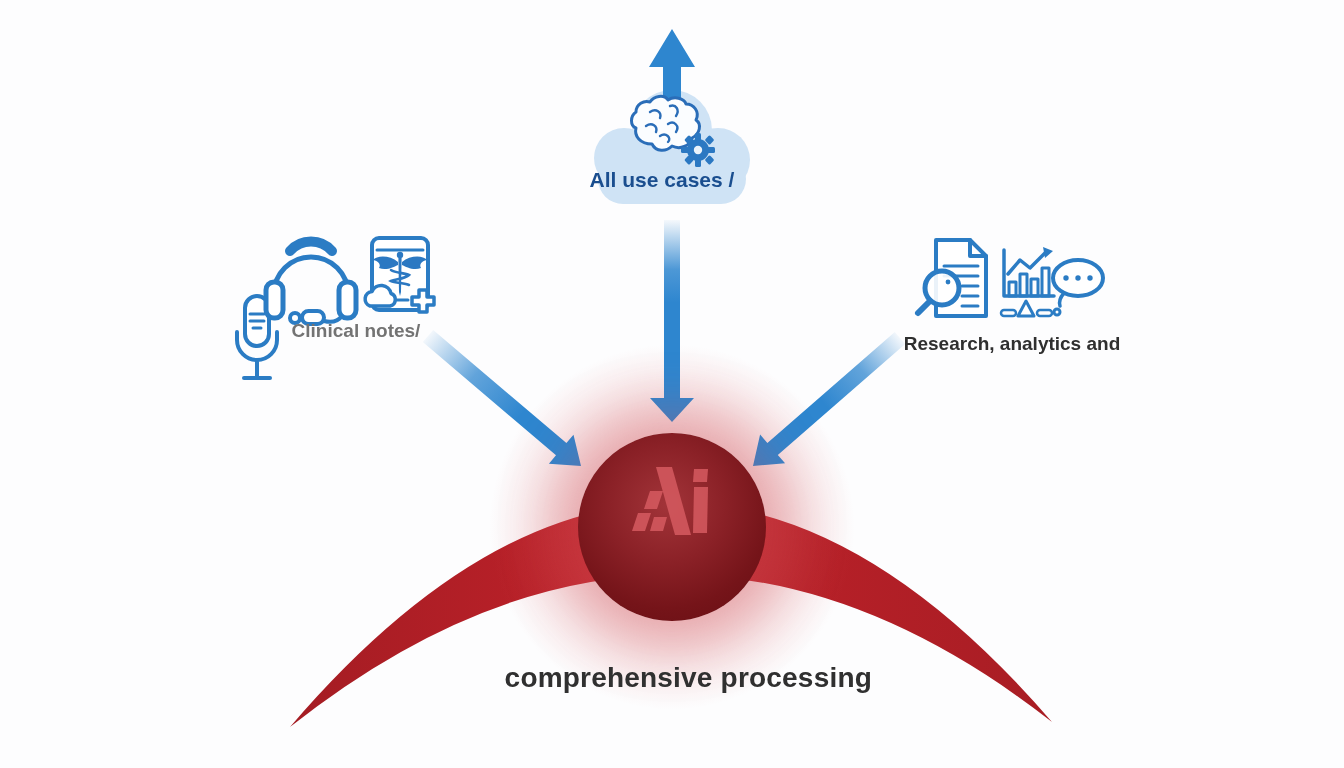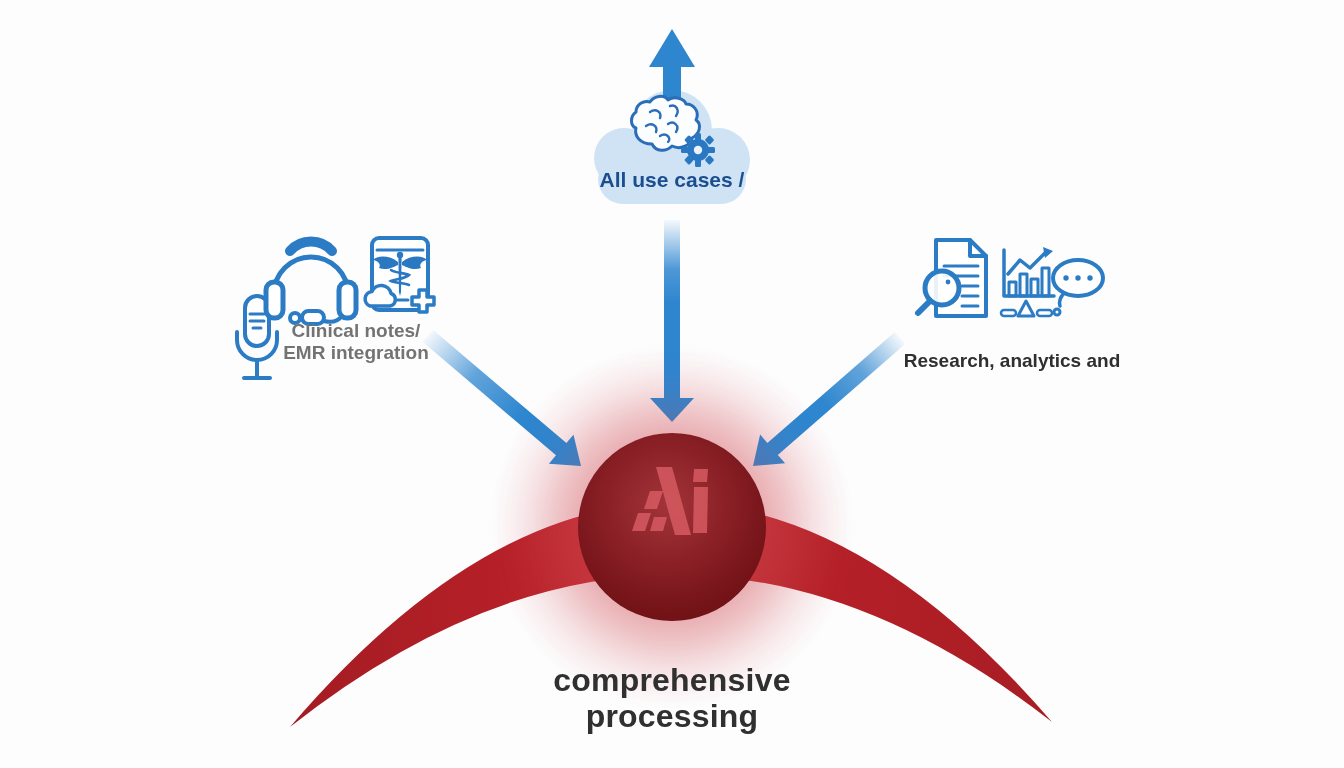--- a/index.html
+++ b/index.html
@@ -3,24 +3,24 @@
 <meta charset="utf-8">
 <style>
   html,body{margin:0;padding:0;}
   body{font-family:"Liberation Sans", sans-serif; background:#ffffff;}
   .canvas{position:relative;width:1344px;height:768px;overflow:hidden;background:#fdfdfe;}
   .layer{position:absolute;left:0;top:0;width:1344px;height:768px;}
   .abs{position:absolute;}
   .z1{z-index:1}.z2{z-index:2}.z3{z-index:3}.z4{z-index:4}.z5{z-index:5}
 
   .label{position:absolute;text-align:center;line-height:1.14;}
-  .label-top{left:492px;top:168px;width:360px;font-size:21px;font-weight:700;color:#1a4e8f;}
+  .label-top{left:482px;top:168px;width:360px;font-size:21px;font-weight:700;color:#1a4e8f;}
   .label-left{left:236px;top:320px;width:240px;font-size:19px;font-weight:600;color:#737373;}
-  .label-right{left:872px;top:350px;width:280px;font-size:19px;font-weight:600;color:#2f2f2f;}
-  .label-bottom{left:472px;top:662px;width:400px;font-size:32px;font-weight:700;color:#303030;letter-spacing:.2px;}
+  .label-right{left:872px;top:333px;width:280px;font-size:19px;font-weight:600;color:#2f2f2f;}
+  .label-bottom{left:472px;top:662px;width:400px;font-size:28px;font-weight:700;color:#303030;letter-spacing:.2px;text-align:right;}
 
   .glow{left:482px;top:337px;width:380px;height:380px;border-radius:50%;
     background:radial-gradient(circle, rgba(213,92,97,.40) 0%, rgba(213,92,97,.18) 45%, rgba(213,92,97,0) 68%);}
   .sphere{left:578px;top:433px;width:188px;height:188px;border-radius:50%;
     background:radial-gradient(circle at 47% 38%, #a23439 0%, #8b2127 38%, #751419 68%, #650d12 100%);
     box-shadow:0 0 55px 22px rgba(205,70,76,.35);}
   .sphere svg{position:absolute;left:42px;top:28px;}
 
   .sr-only{position:absolute;width:1px;height:1px;overflow:hidden;clip:rect(0 0 0 0);white-space:nowrap;}
 </style>
@@ -211,21 +211,20 @@
       </g>
     </svg>
   </div>
 
   <div class="label label-top z5">
     <div>All use cases /</div>
   </div>
 
   <div class="label label-left z5">
     <div>Clinical notes/</div>
-    <div>EMR integration</div>
   </div>
 
   <div class="label label-right z5">
     <div>Research, analytics and</div>
   </div>
 
   <div class="label label-bottom z5">comprehensive processing</div>
 
 </div>
 

